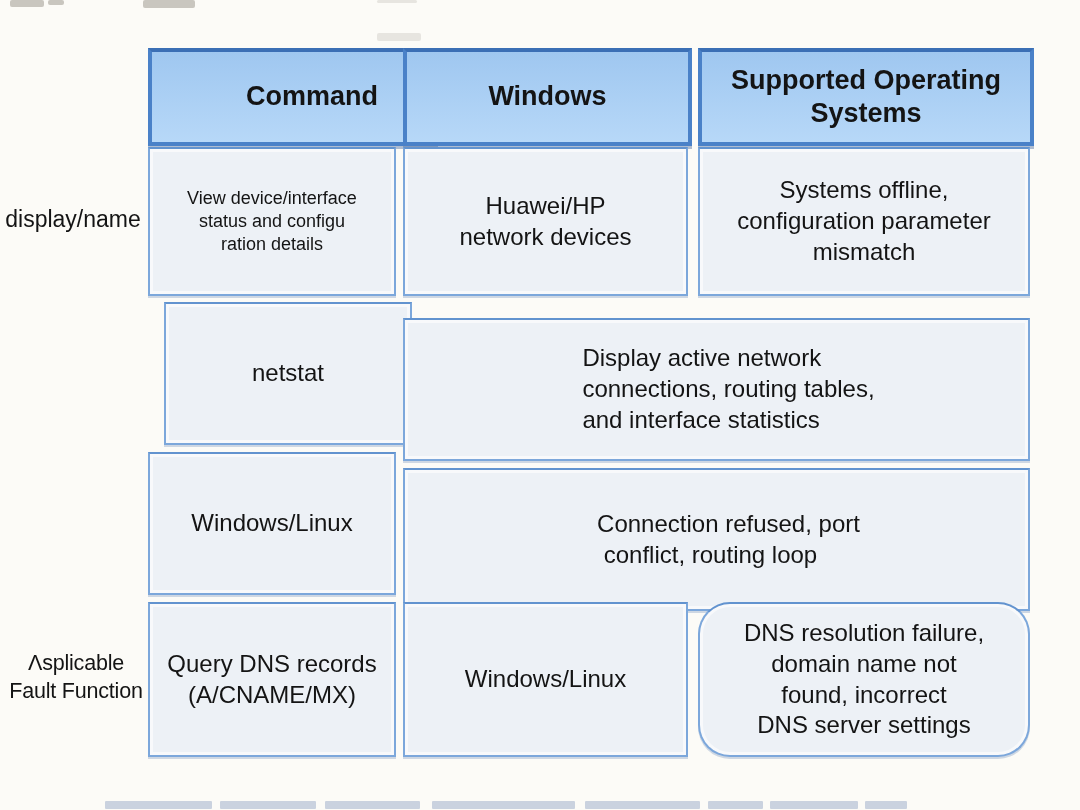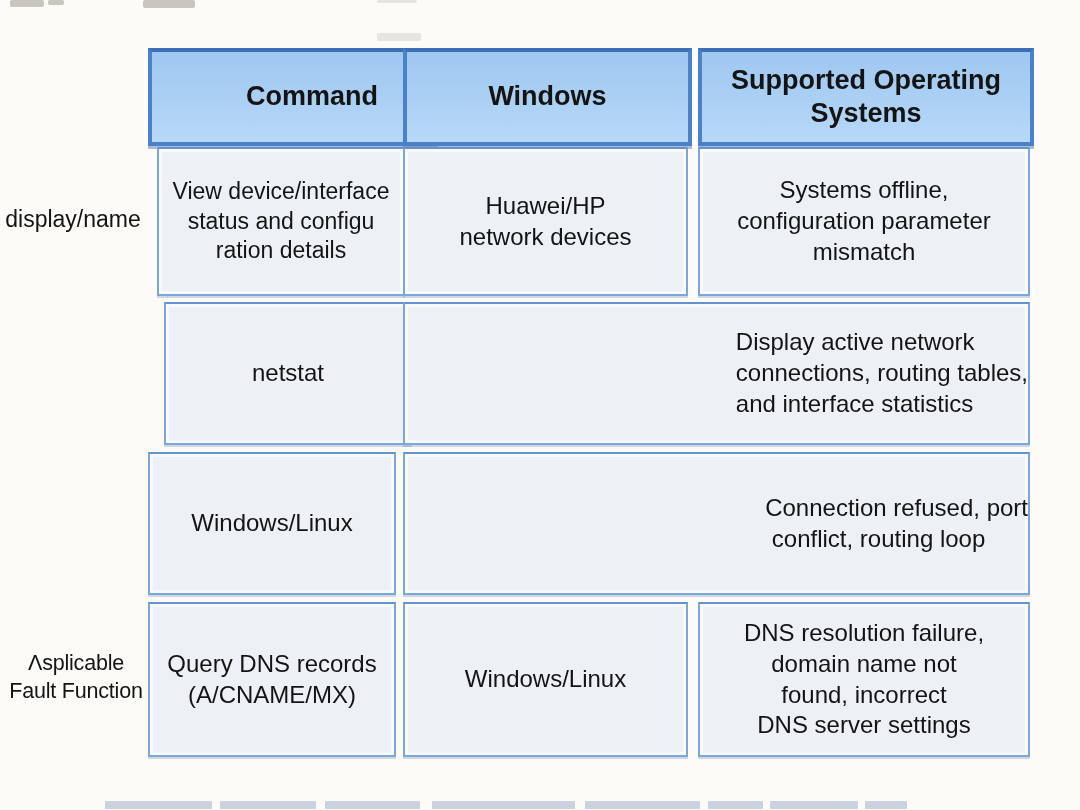--- a/index.html
+++ b/index.html
@@ -17,22 +17,22 @@
     border:4px solid #4a81c8;border-top-color:#3b6fb5;
     box-shadow:0 3px 0 rgba(60,95,150,0.40);
     font-weight:bold;font-size:27px;line-height:1.24;
   }
   .cell{
     background:#edf1f6;
     border:2px solid #7ca7db;border-top-color:#6293cf;
     box-shadow:inset 0 0 0 3px rgba(255,255,255,0.60), 0 2px 0 rgba(120,150,190,0.35);
     font-size:24px;line-height:1.29;
   }
-  .cell.tight{font-size:23px;margin-left:9px;}
-  .cell.leftalign{justify-content:flex-end;}
+  .cell.tight{font-size:18px;}
+  .cell.leftalign{justify-content:center;margin-top:16px;}
   .cell.leftalign .txt{text-align:left;padding-left:24px;}
   .rowlabel{
     position:absolute;display:flex;align-items:center;justify-content:center;
     font-size:23px;line-height:1.3;
   }
   .rowlabel .txt{white-space:pre;text-align:center;}
   .rowlabel.small{font-size:21.5px;letter-spacing:-0.2px;}
   .artifact{position:absolute;border-radius:2px;background:#6b6557;opacity:0.35;}
   .artifact.faint{opacity:0.14;}
   .bottomseg{position:absolute;height:8px;top:801px;background:#7891b9;opacity:0.38;border-radius:1px;}
@@ -98,21 +98,21 @@
     <span class="txt">Λsplicable
 Fault Function</span>
   </div>
   <div class="box cell" style="left:148px;top:602px;width:244px;height:151px;">
     <span class="txt">Query DNS records
 (A/CNAME/MX)</span>
   </div>
   <div class="box cell" style="left:403px;top:602px;width:281px;height:151px;">
     <span class="txt">Windows/Linux</span>
   </div>
-  <div class="box cell" style="left:698px;top:602px;width:328px;height:151px;">
+  <div class="box cell" style="left:698px;top:602px;width:328px;height:151px;border-radius:32px;">
     <span class="txt">DNS resolution failure,
 domain name not
 found, incorrect
 DNS server settings</span>
   </div>
 
   <div class="bottomseg" style="left:105px;width:107px;"></div>
   <div class="bottomseg" style="left:220px;width:96px;"></div>
   <div class="bottomseg" style="left:325px;width:95px;"></div>
   <div class="bottomseg" style="left:432px;width:143px;"></div>

